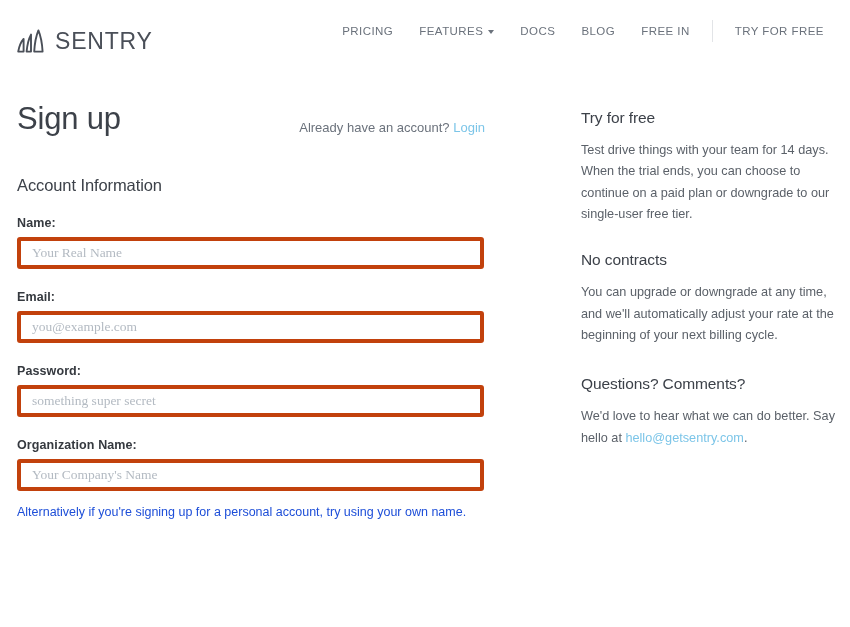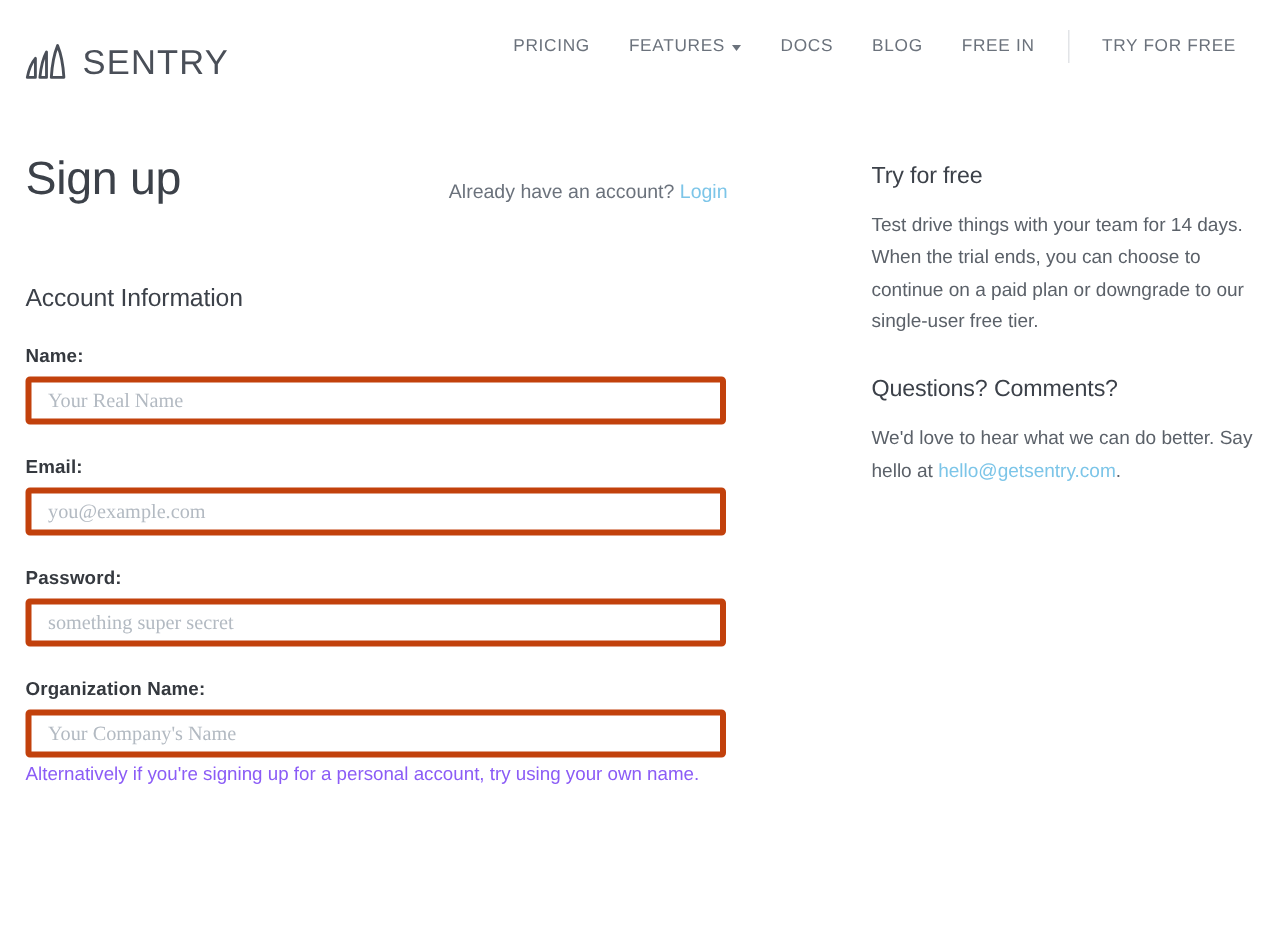--- a/index.html
+++ b/index.html
@@ -58,38 +58,38 @@
     margin: 0; font-size: 31px; font-weight: 400; color: #3c4149;
     letter-spacing: -0.2px; line-height: 1.1;
   }
   .have-account {
     position: absolute; right: 0; top: 18px;
     font-size: 13px; color: #6b727c;
   }
   .have-account a { color: #7cc5e8; text-decoration: none; }
 
   h2.section-title {
-    margin: 40px 0 0 0; font-size: 16.5px; font-weight: 400;
+    margin: 26px 0 0 0; font-size: 16.5px; font-weight: 400;
     color: #3c4149; letter-spacing: -0.1px;
   }
   .field { margin-top: 21px; }
   .field-label {
     display: block; font-size: 12.5px; font-weight: bold;
     color: #35393f; margin-bottom: 7px; letter-spacing: 0.1px;
   }
   .field input {
     display: block; width: 467px; height: 32px;
     border: 4px solid #c2410c; border-radius: 3px;
     padding: 0 11px; font-size: 13.5px; color: #3c4149;
     font-family: Liberation Serif, serif;
     background: #fff; outline: none;
   }
   .field input::placeholder { color: #b3bac2; }
   .help-text {
-    margin-top: 2px; font-size: 12.5px; color: #8b5cf6;
+    margin-top: 12px; font-size: 12.5px; color: #1d4ed8;
     line-height: 1.55; width: 470px;
   }
 
   
   .aside-block { margin-bottom: 22px; }
   h3.aside-title {
     margin: 0 0 13px 0; font-size: 15.5px; font-weight: 400;
     color: #3c4149; letter-spacing: -0.1px;
   }
   .aside-body {
@@ -179,20 +179,24 @@
 
     </div>
 
     <div class="col-right">
 
       <div class="aside-block sp-1">
         <h3 class="aside-title">Try for free</h3>
         <p class="aside-body">Test drive things with your team for 14 days. When the trial ends, you can choose to continue on a paid plan or downgrade to our single-user free tier.</p>
       </div>
 
+      <div class="aside-block sp-2">
+        <h3 class="aside-title">No contracts</h3>
+        <p class="aside-body">You can upgrade or downgrade at any time, and we'll automatically adjust your rate at the beginning of your next billing cycle.</p>
+      </div>
 
       <div class="aside-block">
         <h3 class="aside-title">Questions? Comments?</h3>
         <p class="aside-body"><span>We'd love to hear what we can do better. Say hello at </span><a href="#">hello@getsentry.com</a><span>.</span></p>
       </div>
 
     </div>
 
   </div>
 </div>

